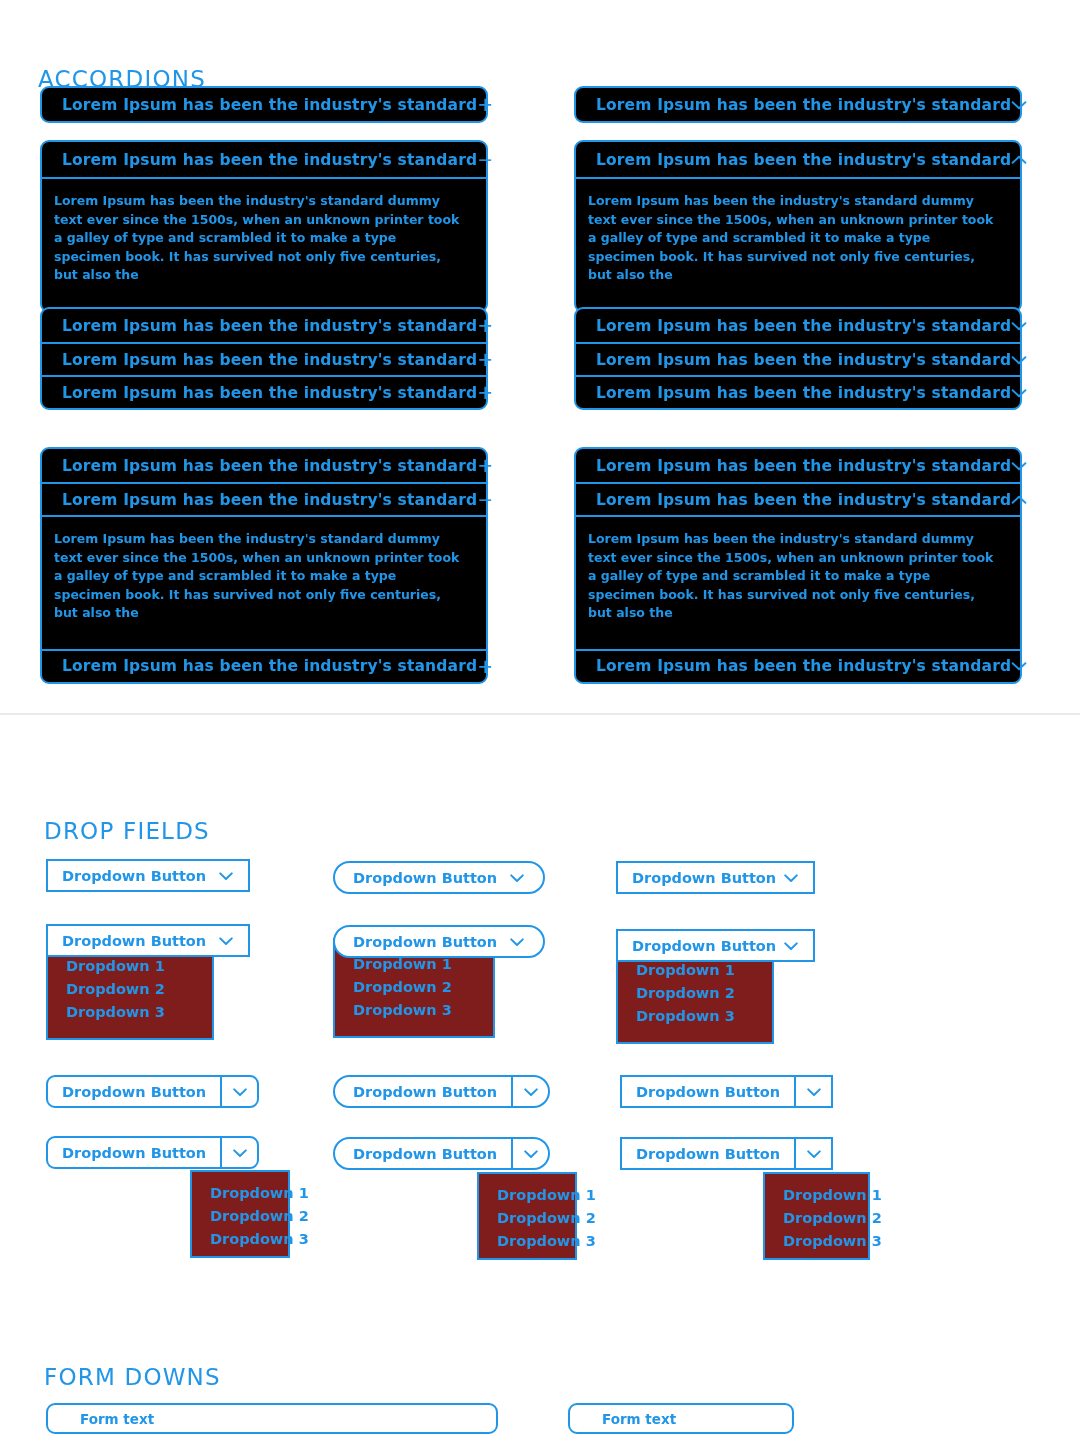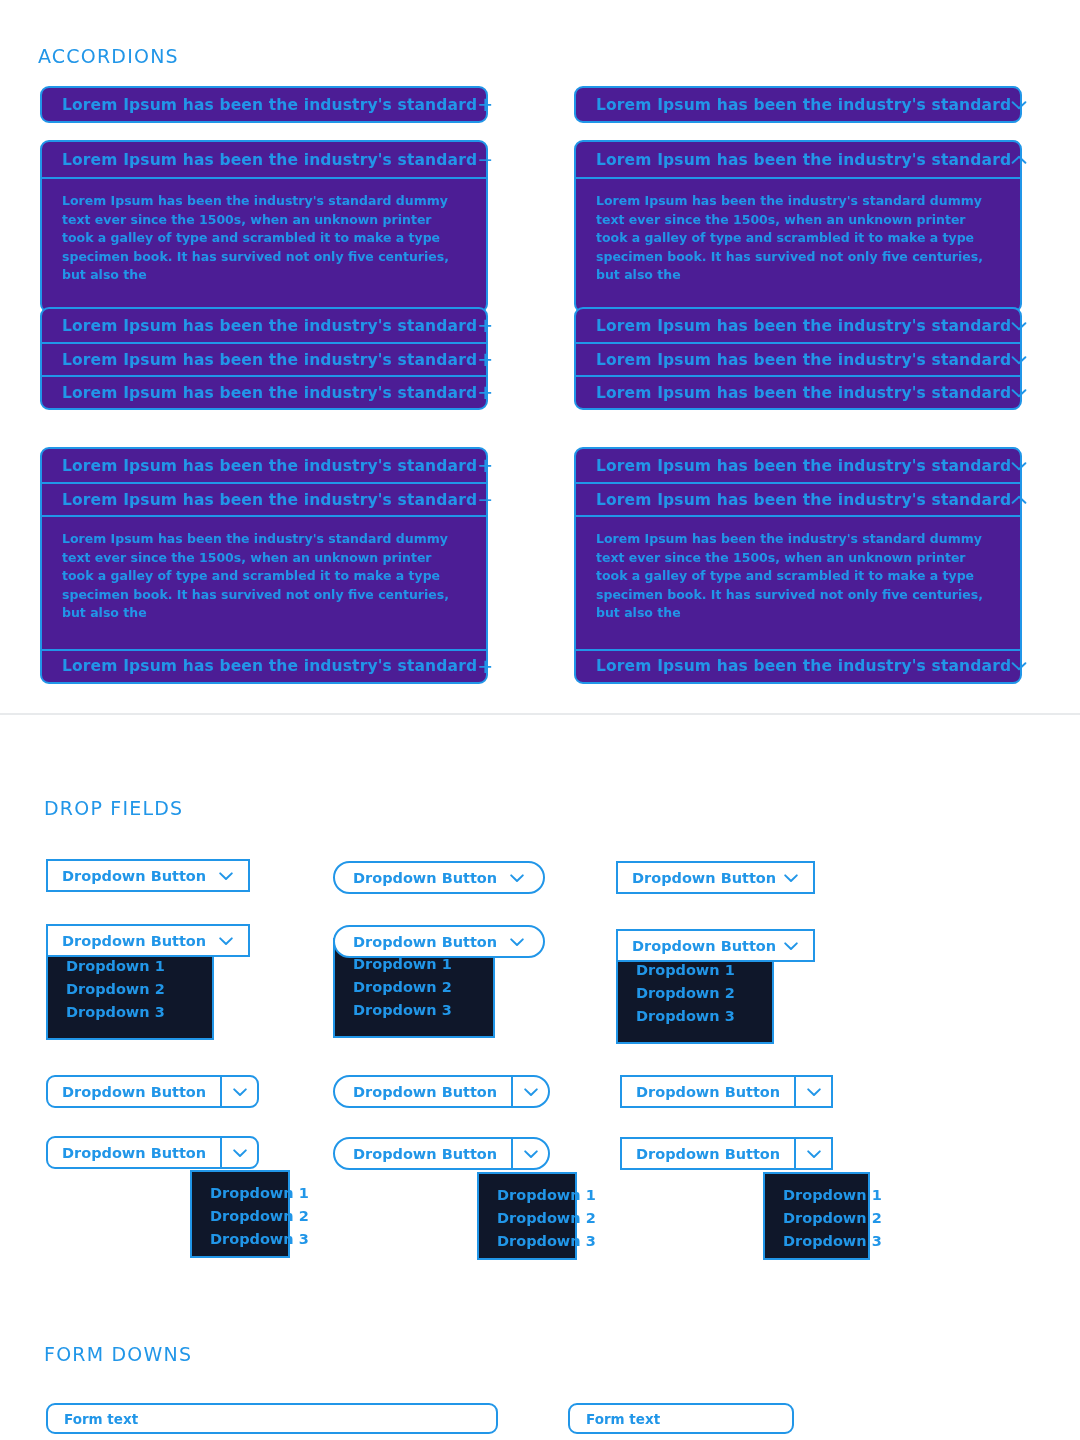--- a/index.html
+++ b/index.html
@@ -13,31 +13,32 @@
     width:1080px;
     height:1440px;
     background:#ffffff;
     font-family:"Liberation Sans", sans-serif;
     color:var(--blue);
     overflow:hidden;
     position:relative;
   }
 
   .section-title{
-    font-size:19px;
+    font-size:23px;
     letter-spacing:1.2px;
     font-weight:400;
     color:var(--blue);
     font-family:"DejaVu Sans", sans-serif;
+    margin-top:21px;
   }
 
   
   .sk{
     border:2px solid var(--blue);
-    background:#4c1d95;
+    background:#000000;
     position:relative;
   }
   .r-lg{border-radius:9px;}
   .r-sq{border-radius:0;}
   .r-pill{border-radius:999px;}
 
   .hdr-text{
     font-size:15.5px;
     font-weight:600;
     letter-spacing:.15px;
@@ -62,21 +63,21 @@
     height:33px;
   }
   .acc-row.tall{height:35px;}
   .acc-sep{border-top:2px solid var(--blue);}
   .acc-icon{
     font-size:19px;line-height:1;font-weight:500;
     width:18px;text-align:center;
     font-family:"DejaVu Sans", sans-serif;
   }
   .acc-body{
-    padding:13px 20px 26px 20px;
+    padding:13px 20px 26px 12px;
   }
   .acc-body p{margin:0;}
 
   
   .chev{width:16px;height:10px;display:block;}
 
   
   .hr-divider{
     position:absolute;left:0;top:713px;width:1080px;height:2px;
     background:var(--divider);
@@ -95,21 +96,21 @@
     border:2px solid var(--blue);
     white-space:nowrap;
     position:absolute;
   }
   .dd-btn .lbl{margin-right:12px;}
   .dd-btn.tight .lbl{margin-right:7px;}
 
   .dd-menu{
     position:absolute;
     border:2px solid var(--blue);
-    background:#0f172a;
+    background:#7f1d1d;
     padding:13px 0 12px 0;
   }
   .dd-menu .item{
     font-size:14.5px;font-weight:600;
     font-family:"DejaVu Sans", sans-serif;
     line-height:23px;
     padding:0 18px;
     white-space:nowrap;
   }
 
@@ -138,21 +139,21 @@
   .dd-split.pill .caret{border-radius:0 999px 999px 0;}
 
   
   .ff-title{position:absolute;left:44px;top:1343px;}
   .form-field{
     position:absolute;
     display:flex;align-items:center;
     height:31px;
     border:2px solid var(--blue);
     background:#fff;
-    padding:0 0 0 16px;
+    padding:0 0 0 32px;
     font-size:13.5px;font-weight:600;
     font-family:"DejaVu Sans", sans-serif;
   }
 </style>
 </head>
 <body>
 
 <div id="accordions">
 
   <div class="section-title acc-title">ACCORDIONS</div>

